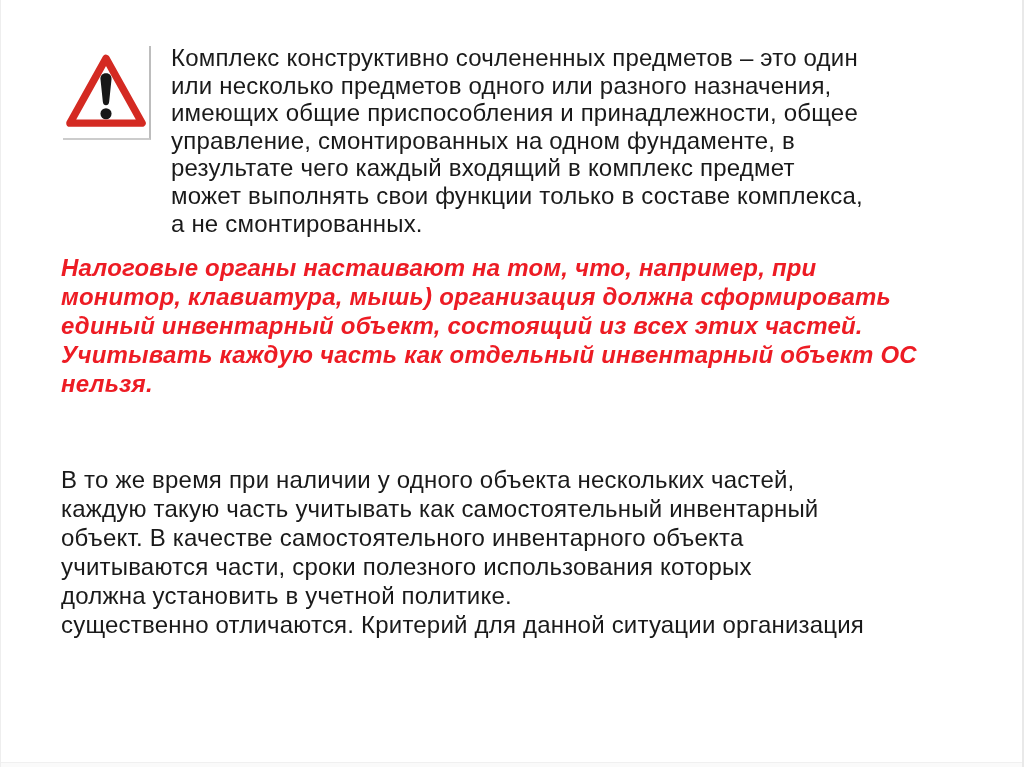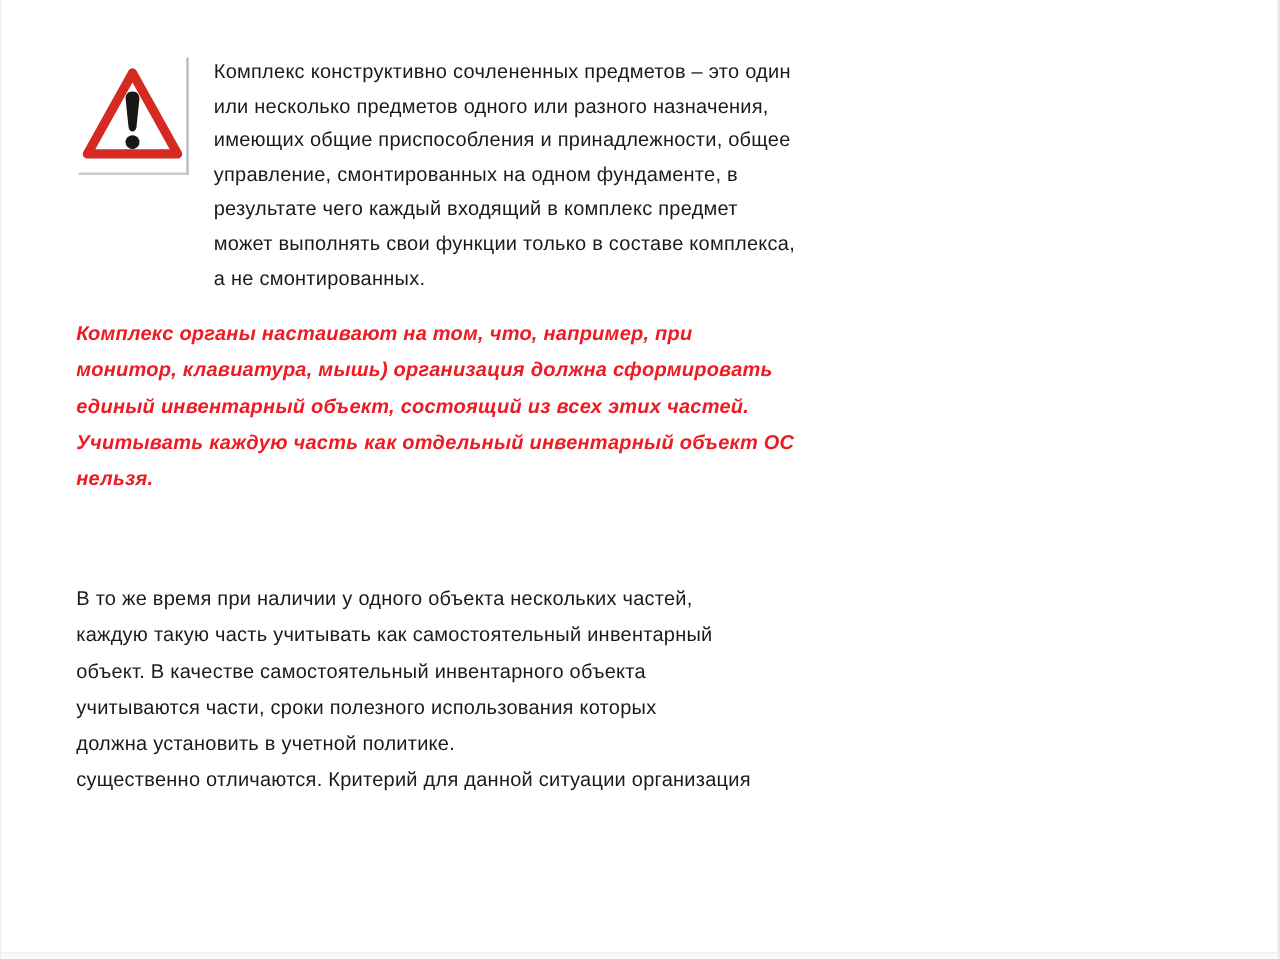--- a/index.html
+++ b/index.html
@@ -34,21 +34,21 @@
     border-right: 2px solid #bdbdbd;
     border-bottom: 2px solid #cccccc;
     display: flex;
     align-items: center;
     justify-content: center;
   }
   .icon-frame svg { display: block; width: 82px; height: 84px; }
 
   .para {
     position: absolute;
-    font-size: 16px;
+    font-size: 24px;
     letter-spacing: 0.2px;
   }
   .para .line { white-space: nowrap; }
 
   .para-definition {
     left: 170px;
     top: 44px;
     width: 830px;
     color: #1a1a1a;
     line-height: 27.6px;
@@ -90,31 +90,31 @@
     <div class="line">Комплекс конструктивно сочлененных предметов – это один</div>
     <div class="line">или несколько предметов одного или разного назначения,</div>
     <div class="line">имеющих общие приспособления и принадлежности, общее</div>
     <div class="line">управление, смонтированных на одном фундаменте, в</div>
     <div class="line">результате чего каждый входящий в комплекс предмет</div>
     <div class="line">может выполнять свои функции только в составе комплекса,</div>
     <div class="line">а не смонтированных.</div>
   </div>
 
   <div class="para para-tax-note">
-    <div class="line">Комплекс органы настаивают на том, что, например, при</div>
+    <div class="line">Налоговые органы настаивают на том, что, например, при</div>
     <div class="line">монитор, клавиатура, мышь) организация должна сформировать</div>
     <div class="line">единый инвентарный объект, состоящий из всех этих частей.</div>
     <div class="line">Учитывать каждую часть как отдельный инвентарный объект ОС</div>
     <div class="line">нельзя.</div>
   </div>
 
   <div class="para para-useful-life">
     <div class="line">В то же время при наличии у одного объекта нескольких частей,</div>
     <div class="line">каждую такую часть учитывать как самостоятельный инвентарный</div>
-    <div class="line">объект. В качестве самостоятельный инвентарного объекта</div>
+    <div class="line">объект. В качестве самостоятельного инвентарного объекта</div>
     <div class="line">учитываются части, сроки полезного использования которых</div>
     <div class="line">должна установить в учетной политике.</div>
     <div class="line">существенно отличаются. Критерий для данной ситуации организация</div>
   </div>
 
   <div class="bottom-strip"></div>
 
 </div>
 
 </body></html>

